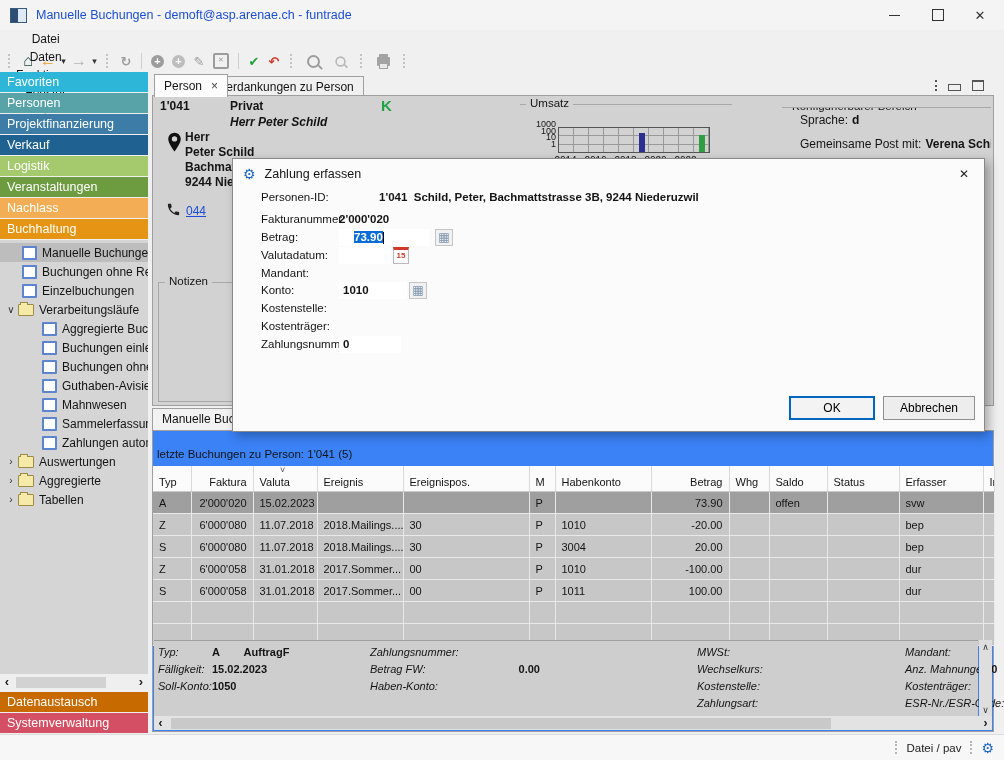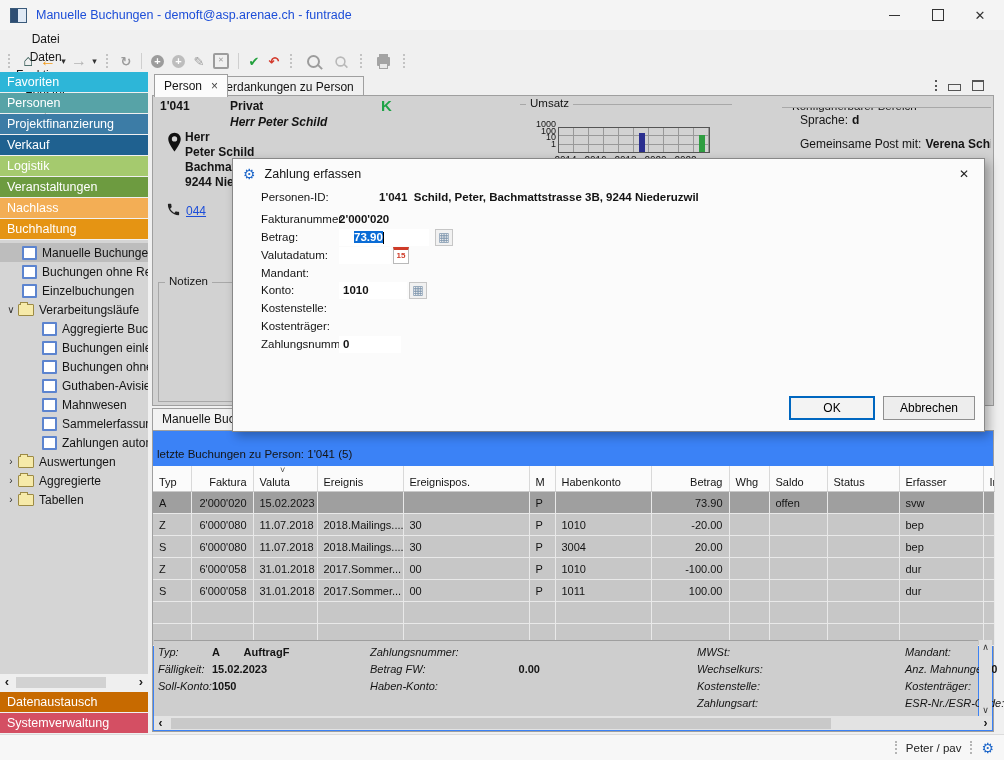--- a/index.html
+++ b/index.html
@@ -575,21 +575,21 @@
         <span class="hs-arr">‹</span>
         <span class="hs-thumb"></span>
         <span class="hs-space"></span>
         <span class="hs-arr">›</span>
       </div>
     </div>
   </div>
 
   <div class="statusbar">
     <span class="grip-v"></span>
-    <span>Peter / pav</span>
+    <span>Datei / pav</span>
     <span class="grip-v"></span>
     <span class="sb-gear">⚙</span>
   </div>
 
   <div class="dialog">
     <div class="dlg-title">
       <span class="dlg-gear">⚙</span>
       <span>Zahlung erfassen</span>
     </div>
     <span class="dlg-close">✕</span>

